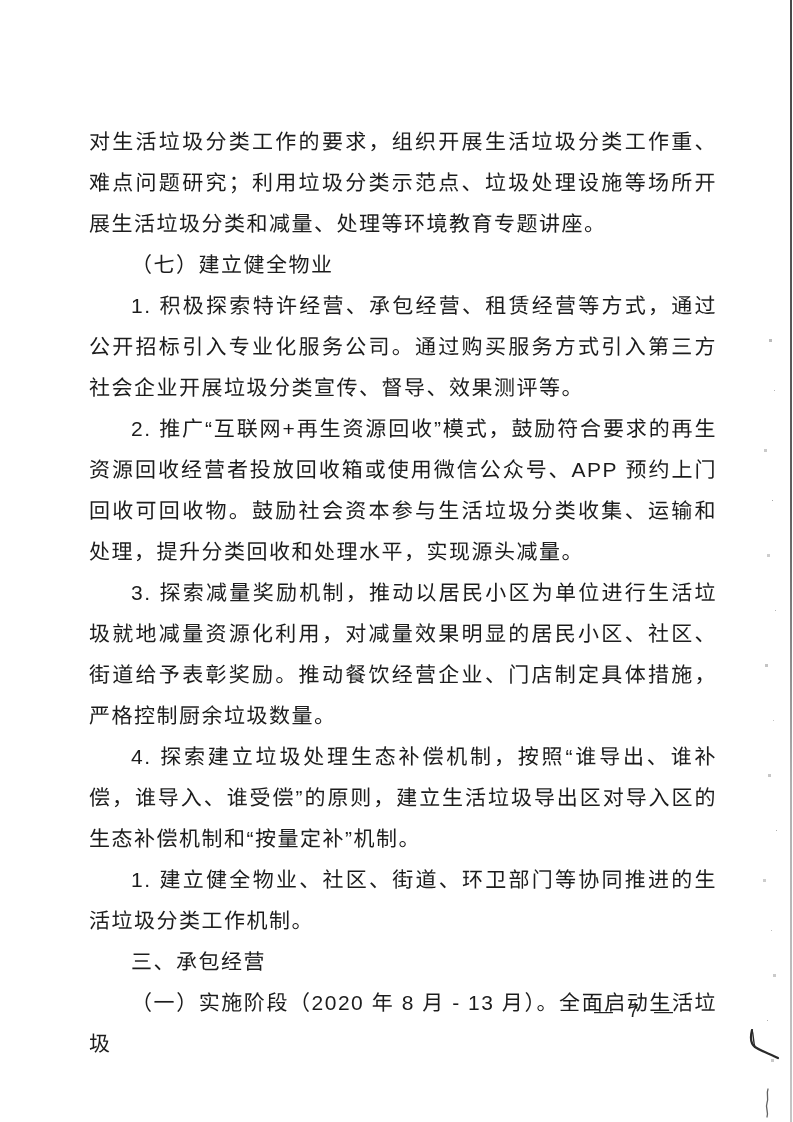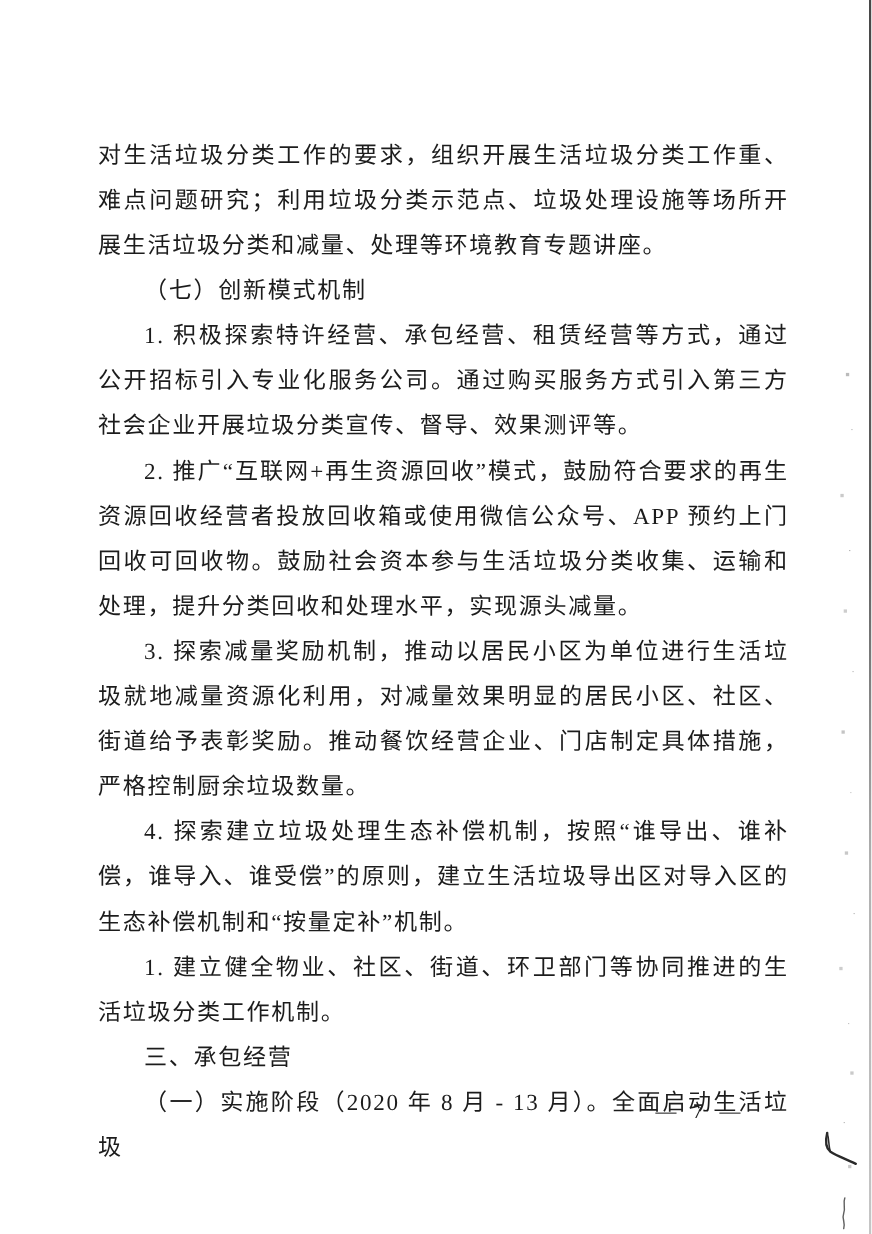--- a/index.html
+++ b/index.html
@@ -6,21 +6,21 @@
     margin: 0;
     padding: 0;
     background: #ffffff;
   }
   .page {
     position: relative;
     width: 793px;
     height: 1122px;
     background: #ffffff;
     overflow: hidden;
-    font-family: Liberation Serif, serif;
+    font-family: Liberation Sans, sans-serif;
     color: #1c1c1c;
   }
   .content {
     position: absolute;
     left: 89px;
     top: 121px;
     width: 628px;
     font-size: 21px;
     line-height: 41px;
     letter-spacing: 1.5px;
@@ -92,21 +92,21 @@
     top: 1088px;
   }
 </style>
 </head>
 <body>
 
 <div class="page">
 
   <div class="content">
     <p class="p-cont">对生活垃圾分类工作的要求，组织开展生活垃圾分类工作重、难点问题研究；利用垃圾分类示范点、垃圾处理设施等场所开展生活垃圾分类和减量、处理等环境教育专题讲座。</p>
-    <p class="p-indent">（七）创新模式机制</p>
+    <p class="p-indent">（七）建立健全物业</p>
     <p class="p-indent">1. 积极探索特许经营、承包经营、租赁经营等方式，通过公开招标引入专业化服务公司。通过购买服务方式引入第三方社会企业开展垃圾分类宣传、督导、效果测评等。</p>
     <p class="p-indent">2. 推广“互联网+再生资源回收”模式，鼓励符合要求的再生资源回收经营者投放回收箱或使用微信公众号、APP 预约上门回收可回收物。鼓励社会资本参与生活垃圾分类收集、运输和处理，提升分类回收和处理水平，实现源头减量。</p>
     <p class="p-indent">3. 探索减量奖励机制，推动以居民小区为单位进行生活垃圾就地减量资源化利用，对减量效果明显的居民小区、社区、街道给予表彰奖励。推动餐饮经营企业、门店制定具体措施，严格控制厨余垃圾数量。</p>
     <p class="p-indent">4. 探索建立垃圾处理生态补偿机制，按照“谁导出、谁补偿，谁导入、谁受偿”的原则，建立生活垃圾导出区对导入区的生态补偿机制和“按量定补”机制。</p>
     <p class="p-indent">1. 建立健全物业、社区、街道、环卫部门等协同推进的生活垃圾分类工作机制。</p>
     <p class="p-indent">三、承包经营</p>
     <p class="p-indent">（一）实施阶段（2020 年 8 月 - 13 月）。全面启动生活垃圾</p>
   </div>
 
   <div class="pageno">— 7 —</div>

